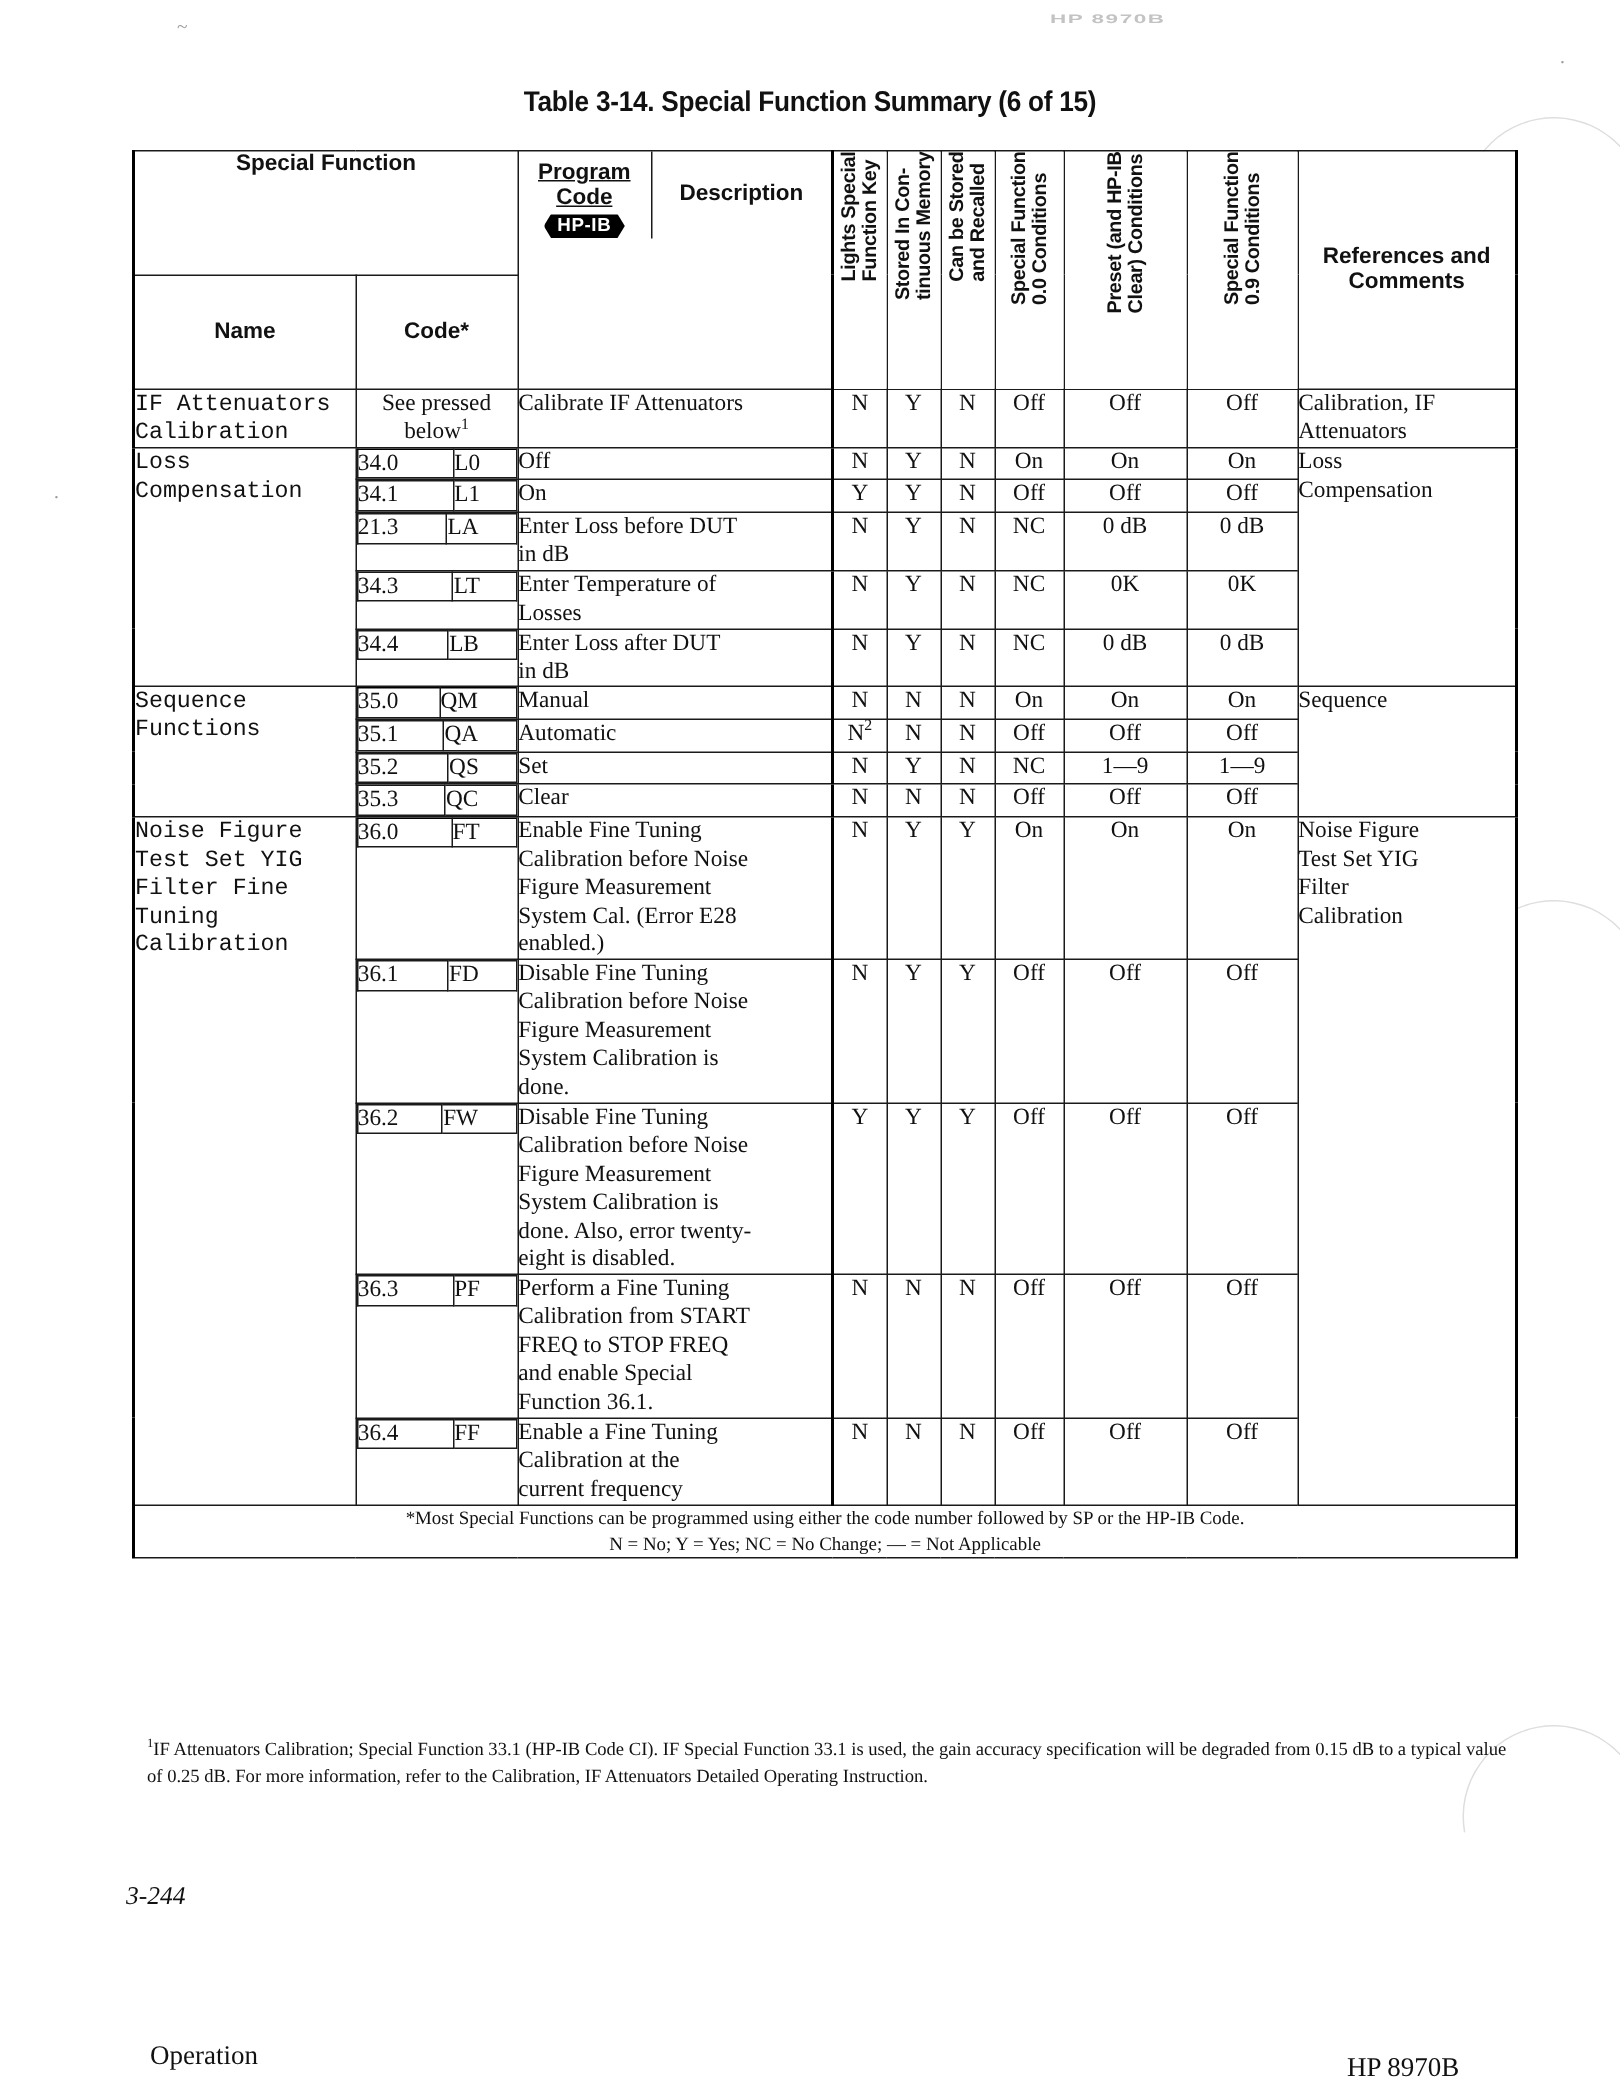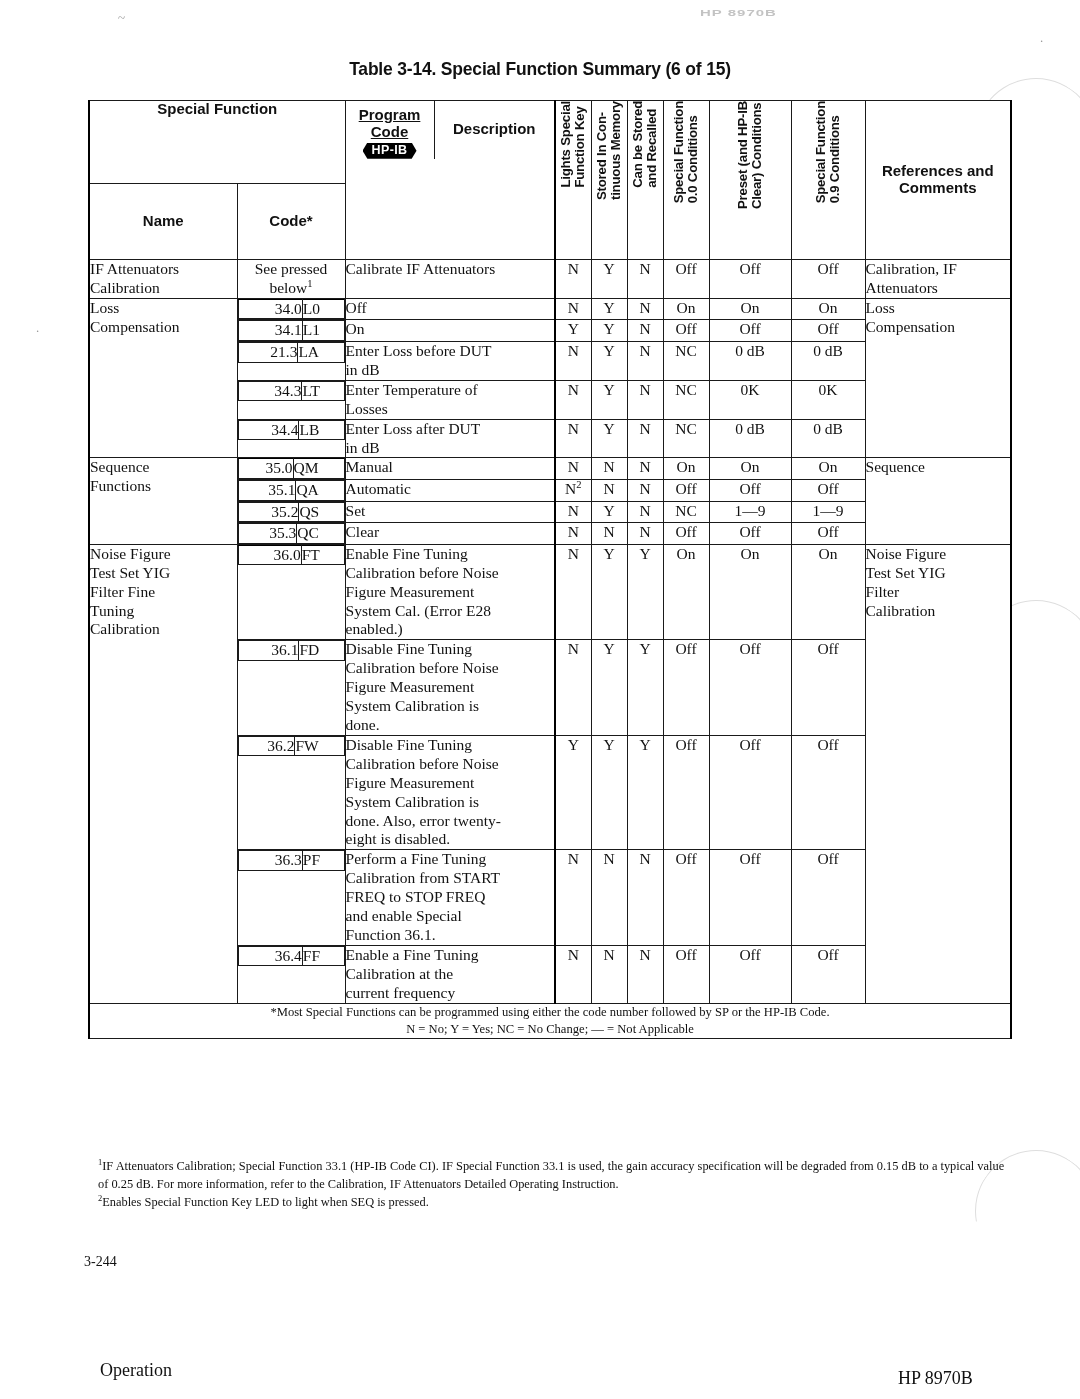--- a/index.html
+++ b/index.html
@@ -126,28 +126,28 @@
     line-height: 1.05;
     clip-path: polygon(0% 50%, 9% 0%, 91% 0%, 100% 50%, 91% 100%, 9% 100%);
     -webkit-clip-path: polygon(0% 50%, 9% 0%, 91% 0%, 100% 50%, 91% 100%, 9% 100%);
     margin-top: 2px;
   }
 
   
   .cell { padding: 5px 7px 6px 9px; line-height: 1.20; }
   .cell-c { padding: 5px 2px 6px 2px; text-align: center; line-height: 1.20; }
 
-  .grp-name { padding: 6px 4px 8px 10px; line-height: 1.22; }
+  .grp-name { padding: 6px 4px 8px 10px; line-height: 1.22; font-family: Liberation Mono, monospace; }
   .grp-code { padding: 6px 4px 8px 4px; }
   .grp-desc { padding: 6px 6px 8px 9px; line-height: 1.22; }
   .grp-ref  { padding: 6px 6px 8px 9px; line-height: 1.22; }
 
   .codecols { width: 100%; border-collapse: collapse; }
   .codecols td { border: 0; padding: 0; vertical-align: top; }
-  .code-num { text-align: right; padding-left: 4px; white-space: nowrap; }
+  .code-num { text-align: left; padding-left: 4px; white-space: nowrap; }
   .code-hp  { text-align: left; padding-left: 16px; white-space: nowrap; }
 
   .desc-item { margin: 0; }
 
   sup { font-size: 0.68em; vertical-align: super; line-height: 0; }
 
   
   .tbl-footnote {
     font-family: "Liberation Serif", serif;
     font-size: 12.6px;
@@ -165,21 +165,22 @@
     font-size: 12.4px;
     line-height: 1.42;
   }
   .footnotes p { margin: 0 0 1px 0; text-indent: 0; }
   .fn-hang { padding-left: 14px; text-indent: -8px; }
 
   .page-number {
     position: absolute;
     left: 84px;
     top: 1254px;
-    font-size: 14px;
+    font-size: 17px;
+    font-style: italic;
   }
   .foot-left {
     position: absolute;
     left: 100px;
     top: 1360px;
     font-size: 18px;
   }
   .foot-right {
     position: absolute;
     left: 898px;
@@ -634,18 +635,17 @@
           <div>*Most Special Functions can be programmed using either the code number followed by SP or the HP-IB Code.</div>
           <div>N = No;  Y = Yes;  NC = No Change;  — = Not Applicable</div>
         </td>
       </tr>
     </tfoot>
   </table>
 </div>
 
 <div class="footnotes" id="footnotes">
     <p class="fn-hang"><sup>1</sup>IF Attenuators Calibration; Special Function 33.1 (HP-IB Code CI). IF Special Function 33.1 is used, the gain accuracy specification will be degraded from 0.15 dB to a typical value of 0.25 dB. For more information, refer to the Calibration, IF Attenuators Detailed Operating Instruction.</p>
-    <p class="fn-hang"><sup>2</sup>Enables Special Function Key LED to light when SEQ is pressed.</p>
   </div>
 
 <div class="page-number">3-244</div>
 <div class="foot-left">Operation</div>
 <div class="foot-right">HP 8970B</div>
 
 </body></html>

